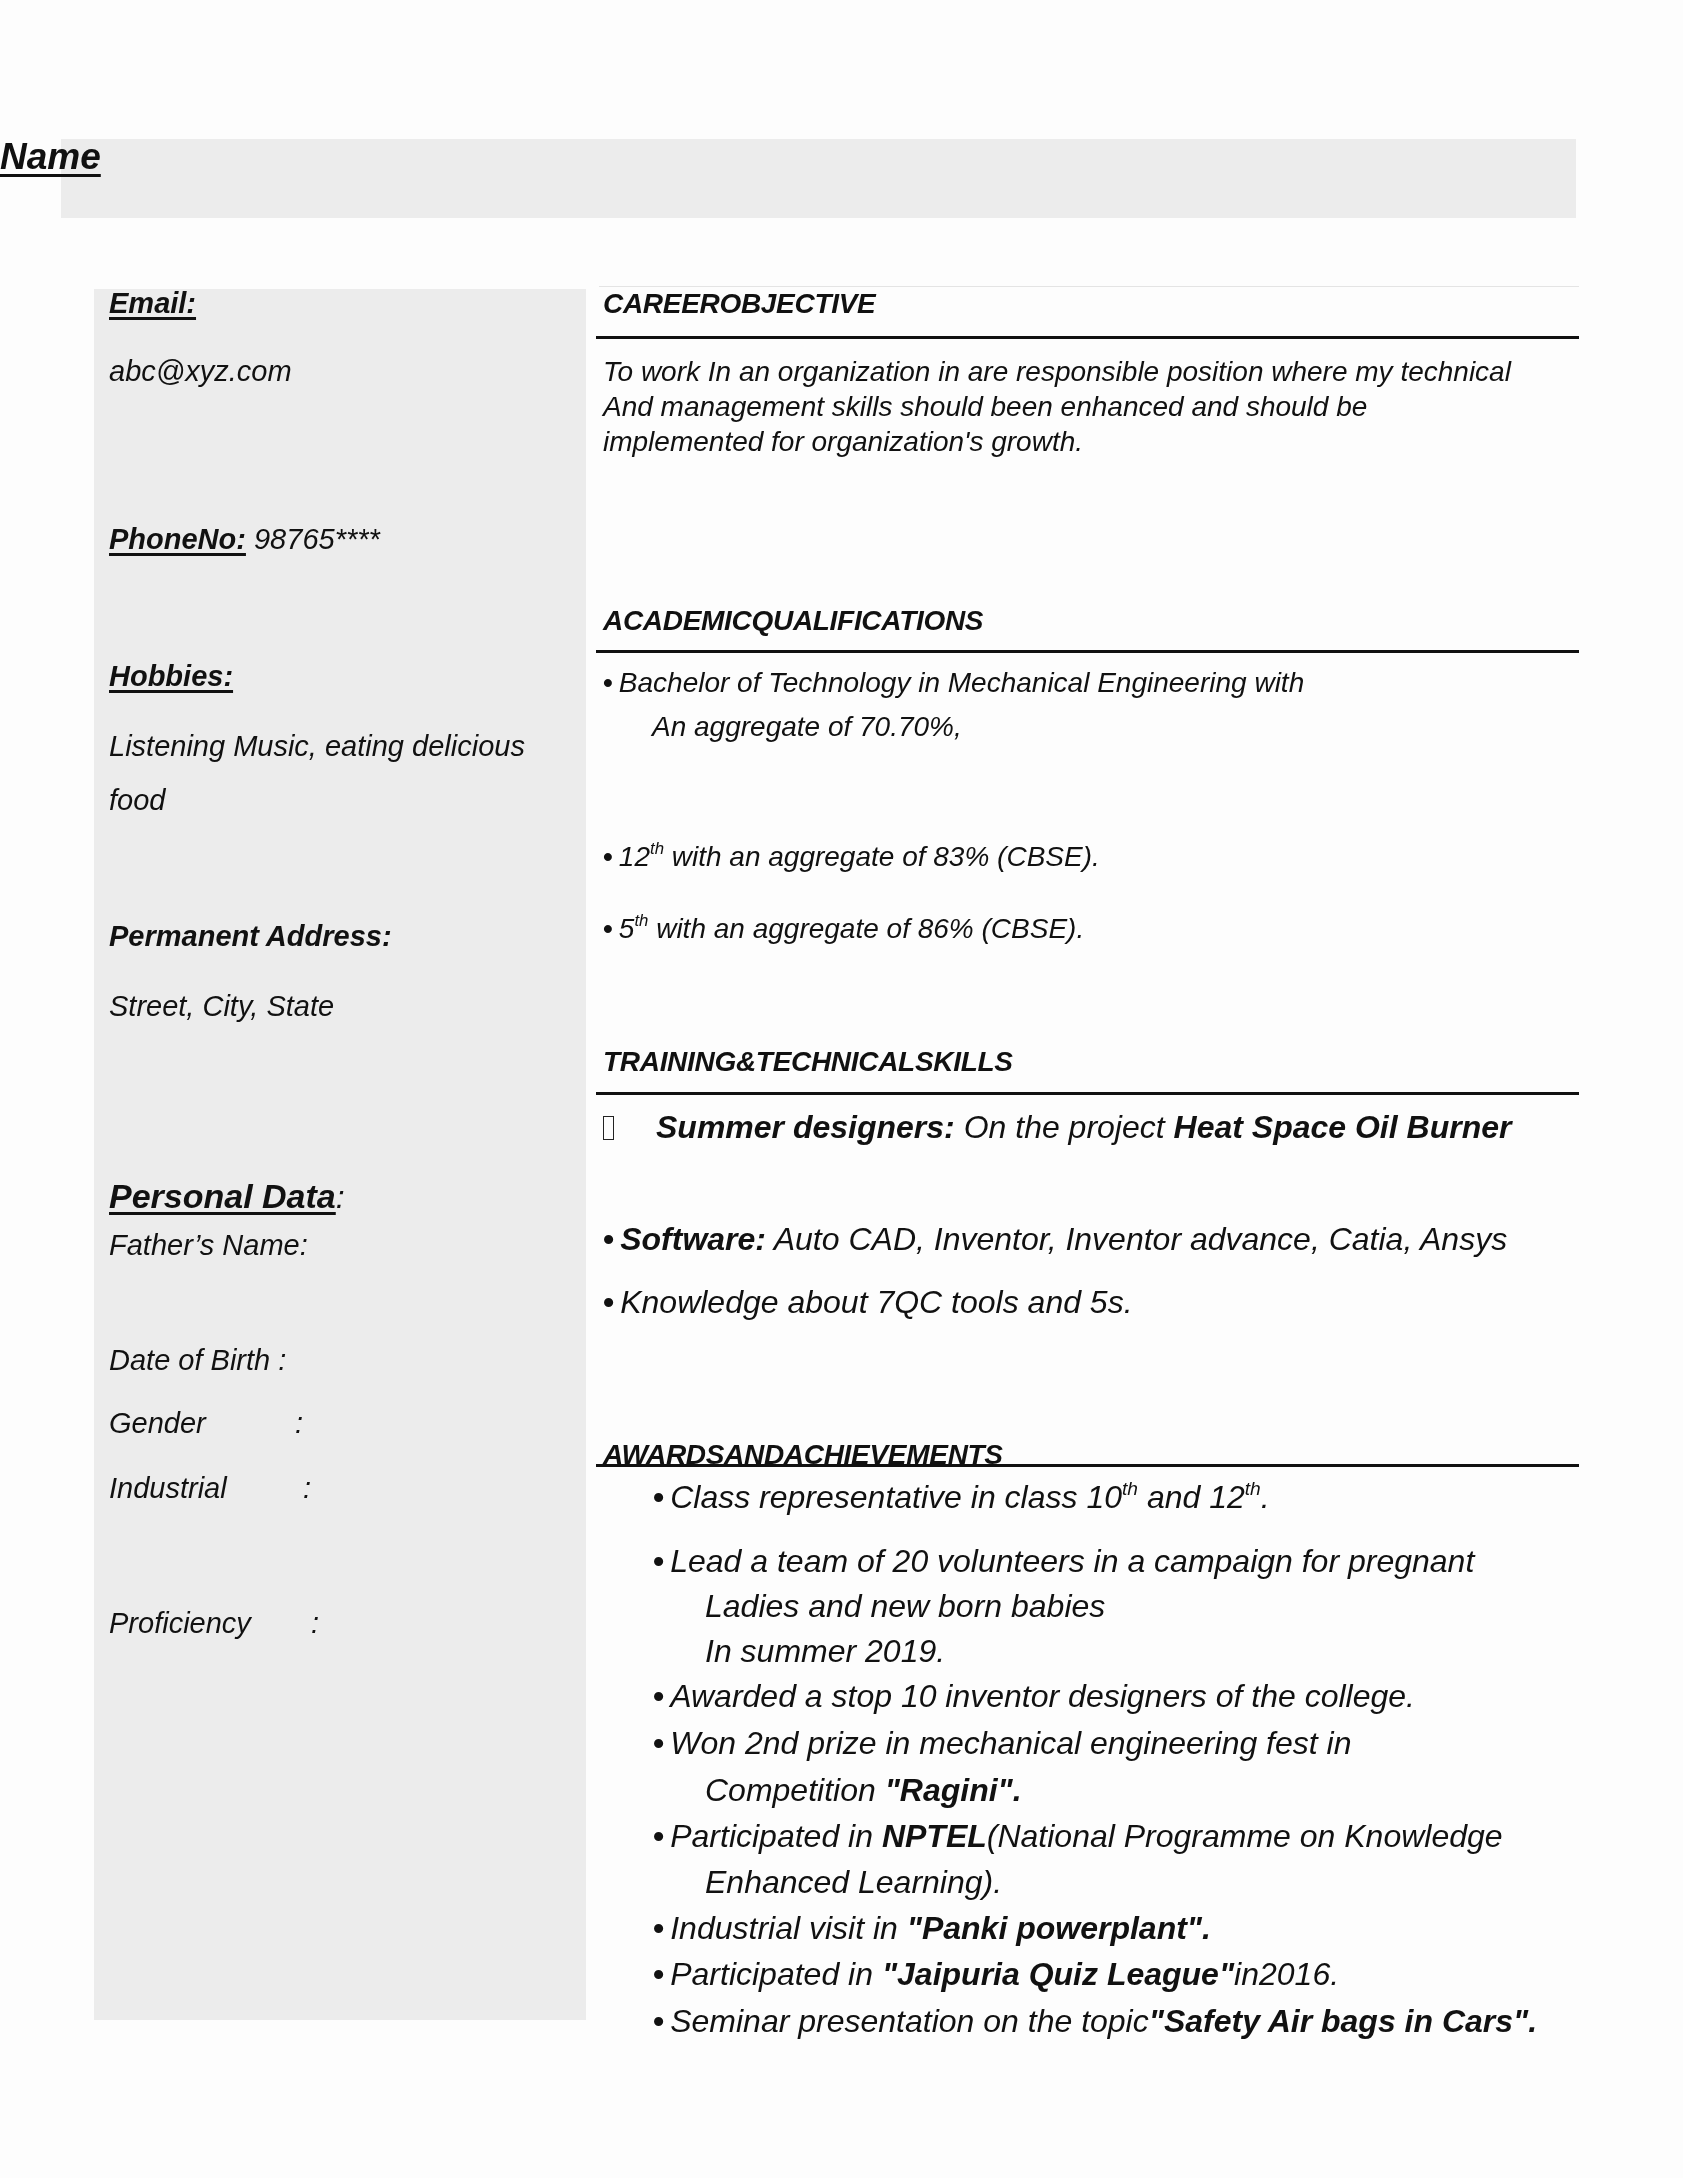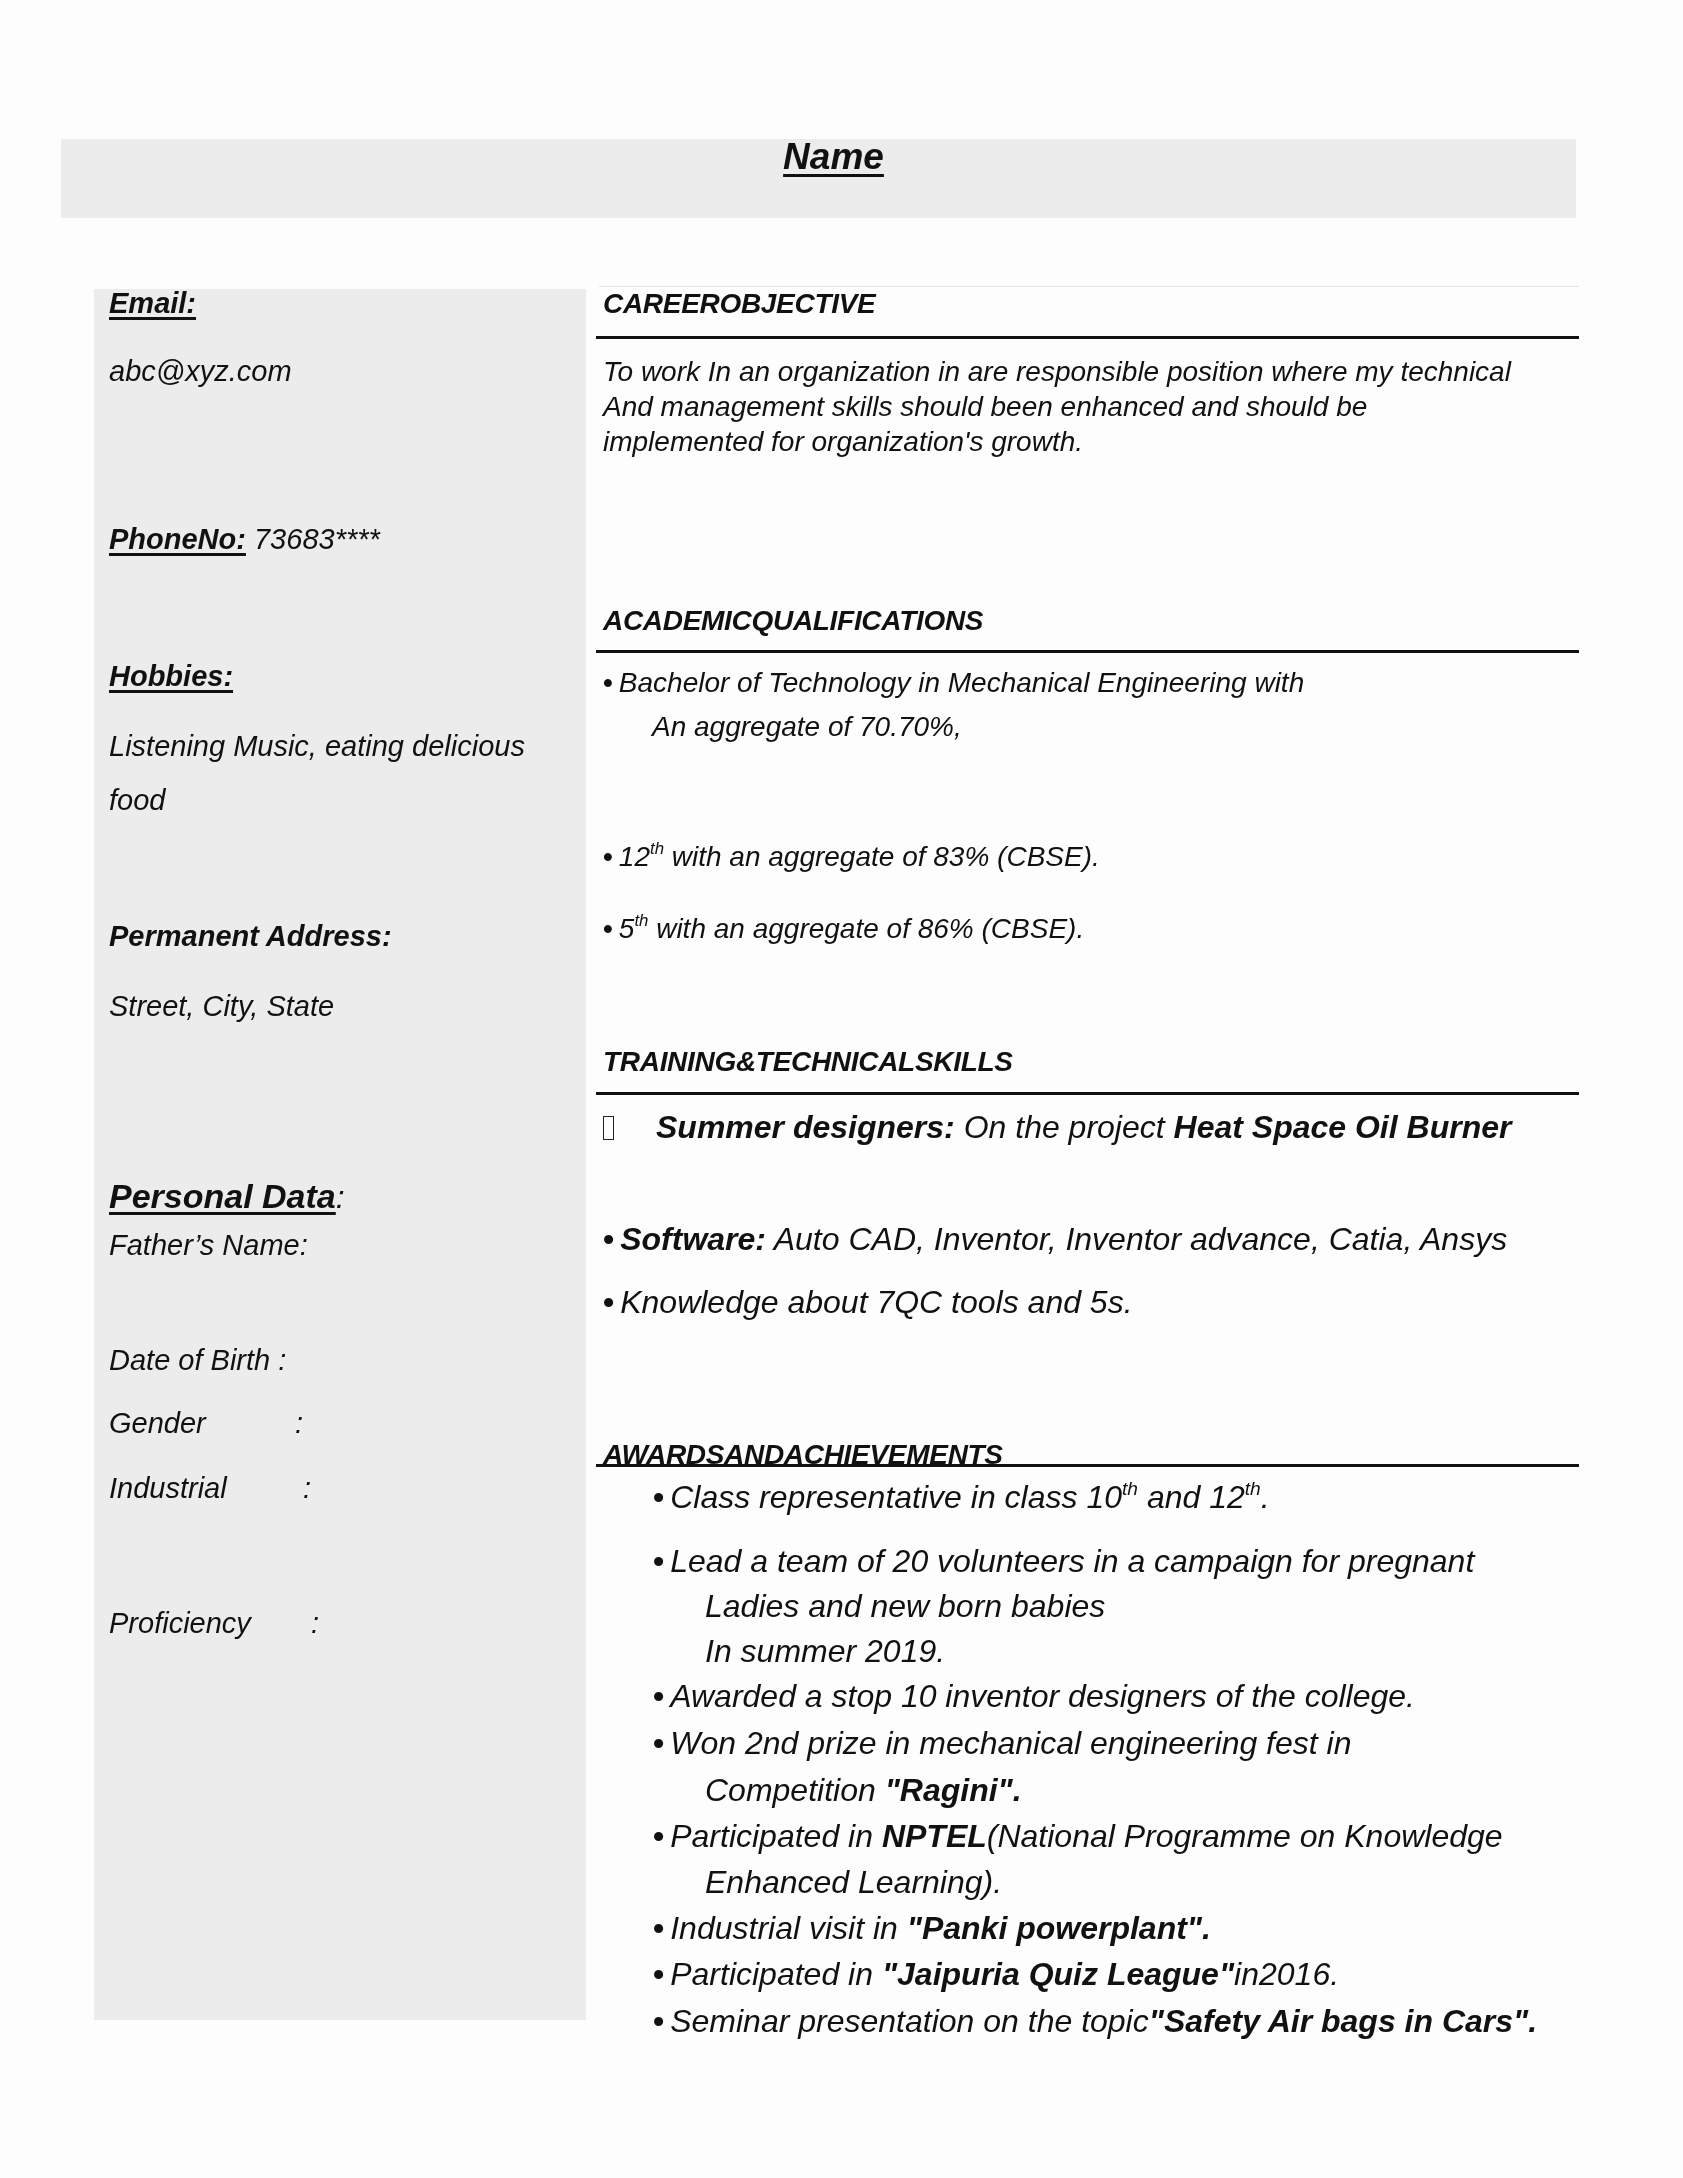--- a/index.html
+++ b/index.html
@@ -5,21 +5,21 @@
   html, body { margin: 0; padding: 0; }
   body {
     width: 1683px; height: 2178px; background: #fdfdfd; position: relative;
     font-family: "Liberation Sans", sans-serif; color: #111; overflow: hidden;
   }
   .header-band {
     position: absolute; left: 61px; top: 139px; width: 1515px; height: 79px;
     background: #ececec;
   }
   .name-title {
-    position: absolute; left: 0; right: 16px; top: 136px; text-align: center;
+    position: absolute; left: 0; right: 16px; top: 136px; text-align: left;
     font-size: 37px; font-weight: bold; font-style: italic; text-decoration: underline;
     text-underline-offset: 5px; text-decoration-thickness: 3px;
   }
   .sidebar {
     position: absolute; left: 94px; top: 289px; width: 492px; height: 1731px;
     background: #ececec;
   }
   .s-item { position: absolute; left: 109px; font-size: 29px; font-style: italic; white-space: nowrap; }
   .s-label-u { font-weight: bold; text-decoration: underline; text-underline-offset: 4px; text-decoration-thickness: 3px; }
   .s-label-b { font-weight: bold; }
@@ -47,21 +47,21 @@
 <div class="name-title">Name</div>
 
 <div class="sidebar"></div>
 
 <div class="s-item" style="top:287px;text-align:right;">
   <span class="s-label-u">Email:</span>
 </div>
 <div class="s-item" style="top:355px;">abc@xyz.com</div>
 
 <div class="s-item" style="top:523px;">
-  <span class="s-label-u">PhoneNo:</span><span> 73683****</span>
+  <span class="s-label-u">PhoneNo:</span><span> 98765****</span>
 </div>
 
 <div class="s-item" style="top:660px;">
   <span class="s-label-u">Hobbies:</span>
 </div>
 <div class="s-item" style="top:730px;">Listening Music, eating delicious</div>
 <div class="s-item" style="top:784px;">food</div>
 
 <div class="s-item" style="top:920px;">
   <span class="s-label-b">Permanent Address:</span>

